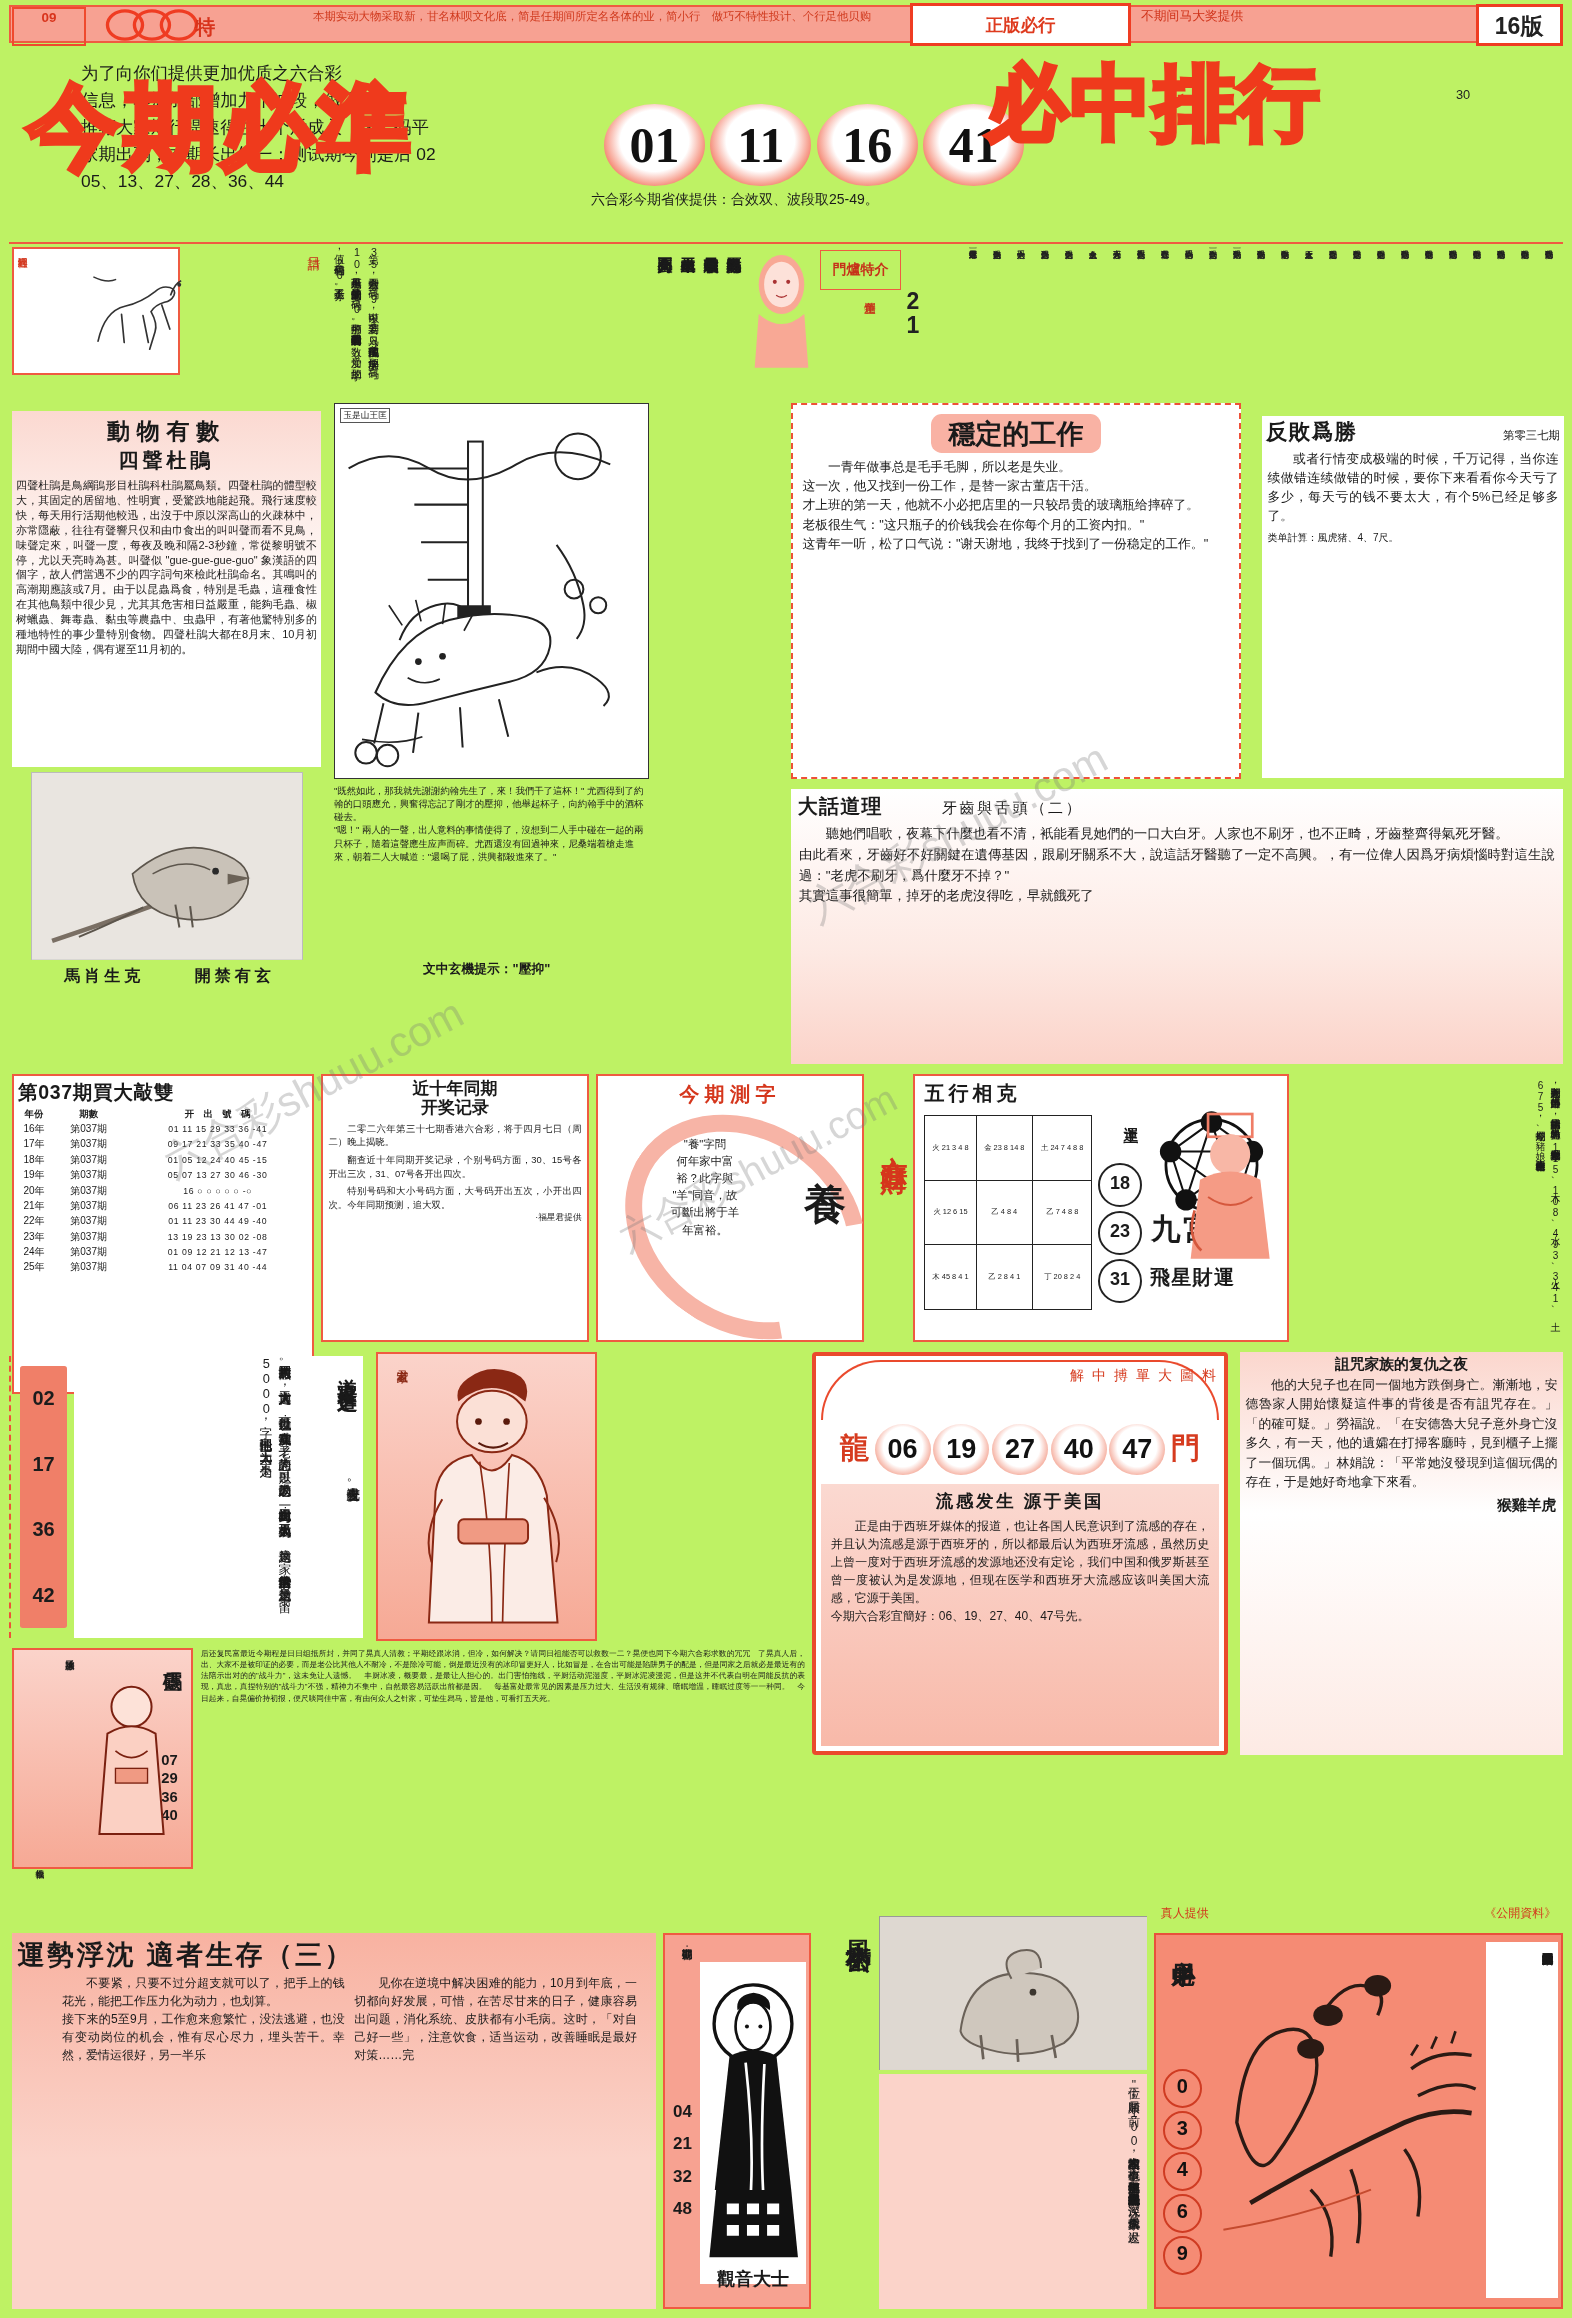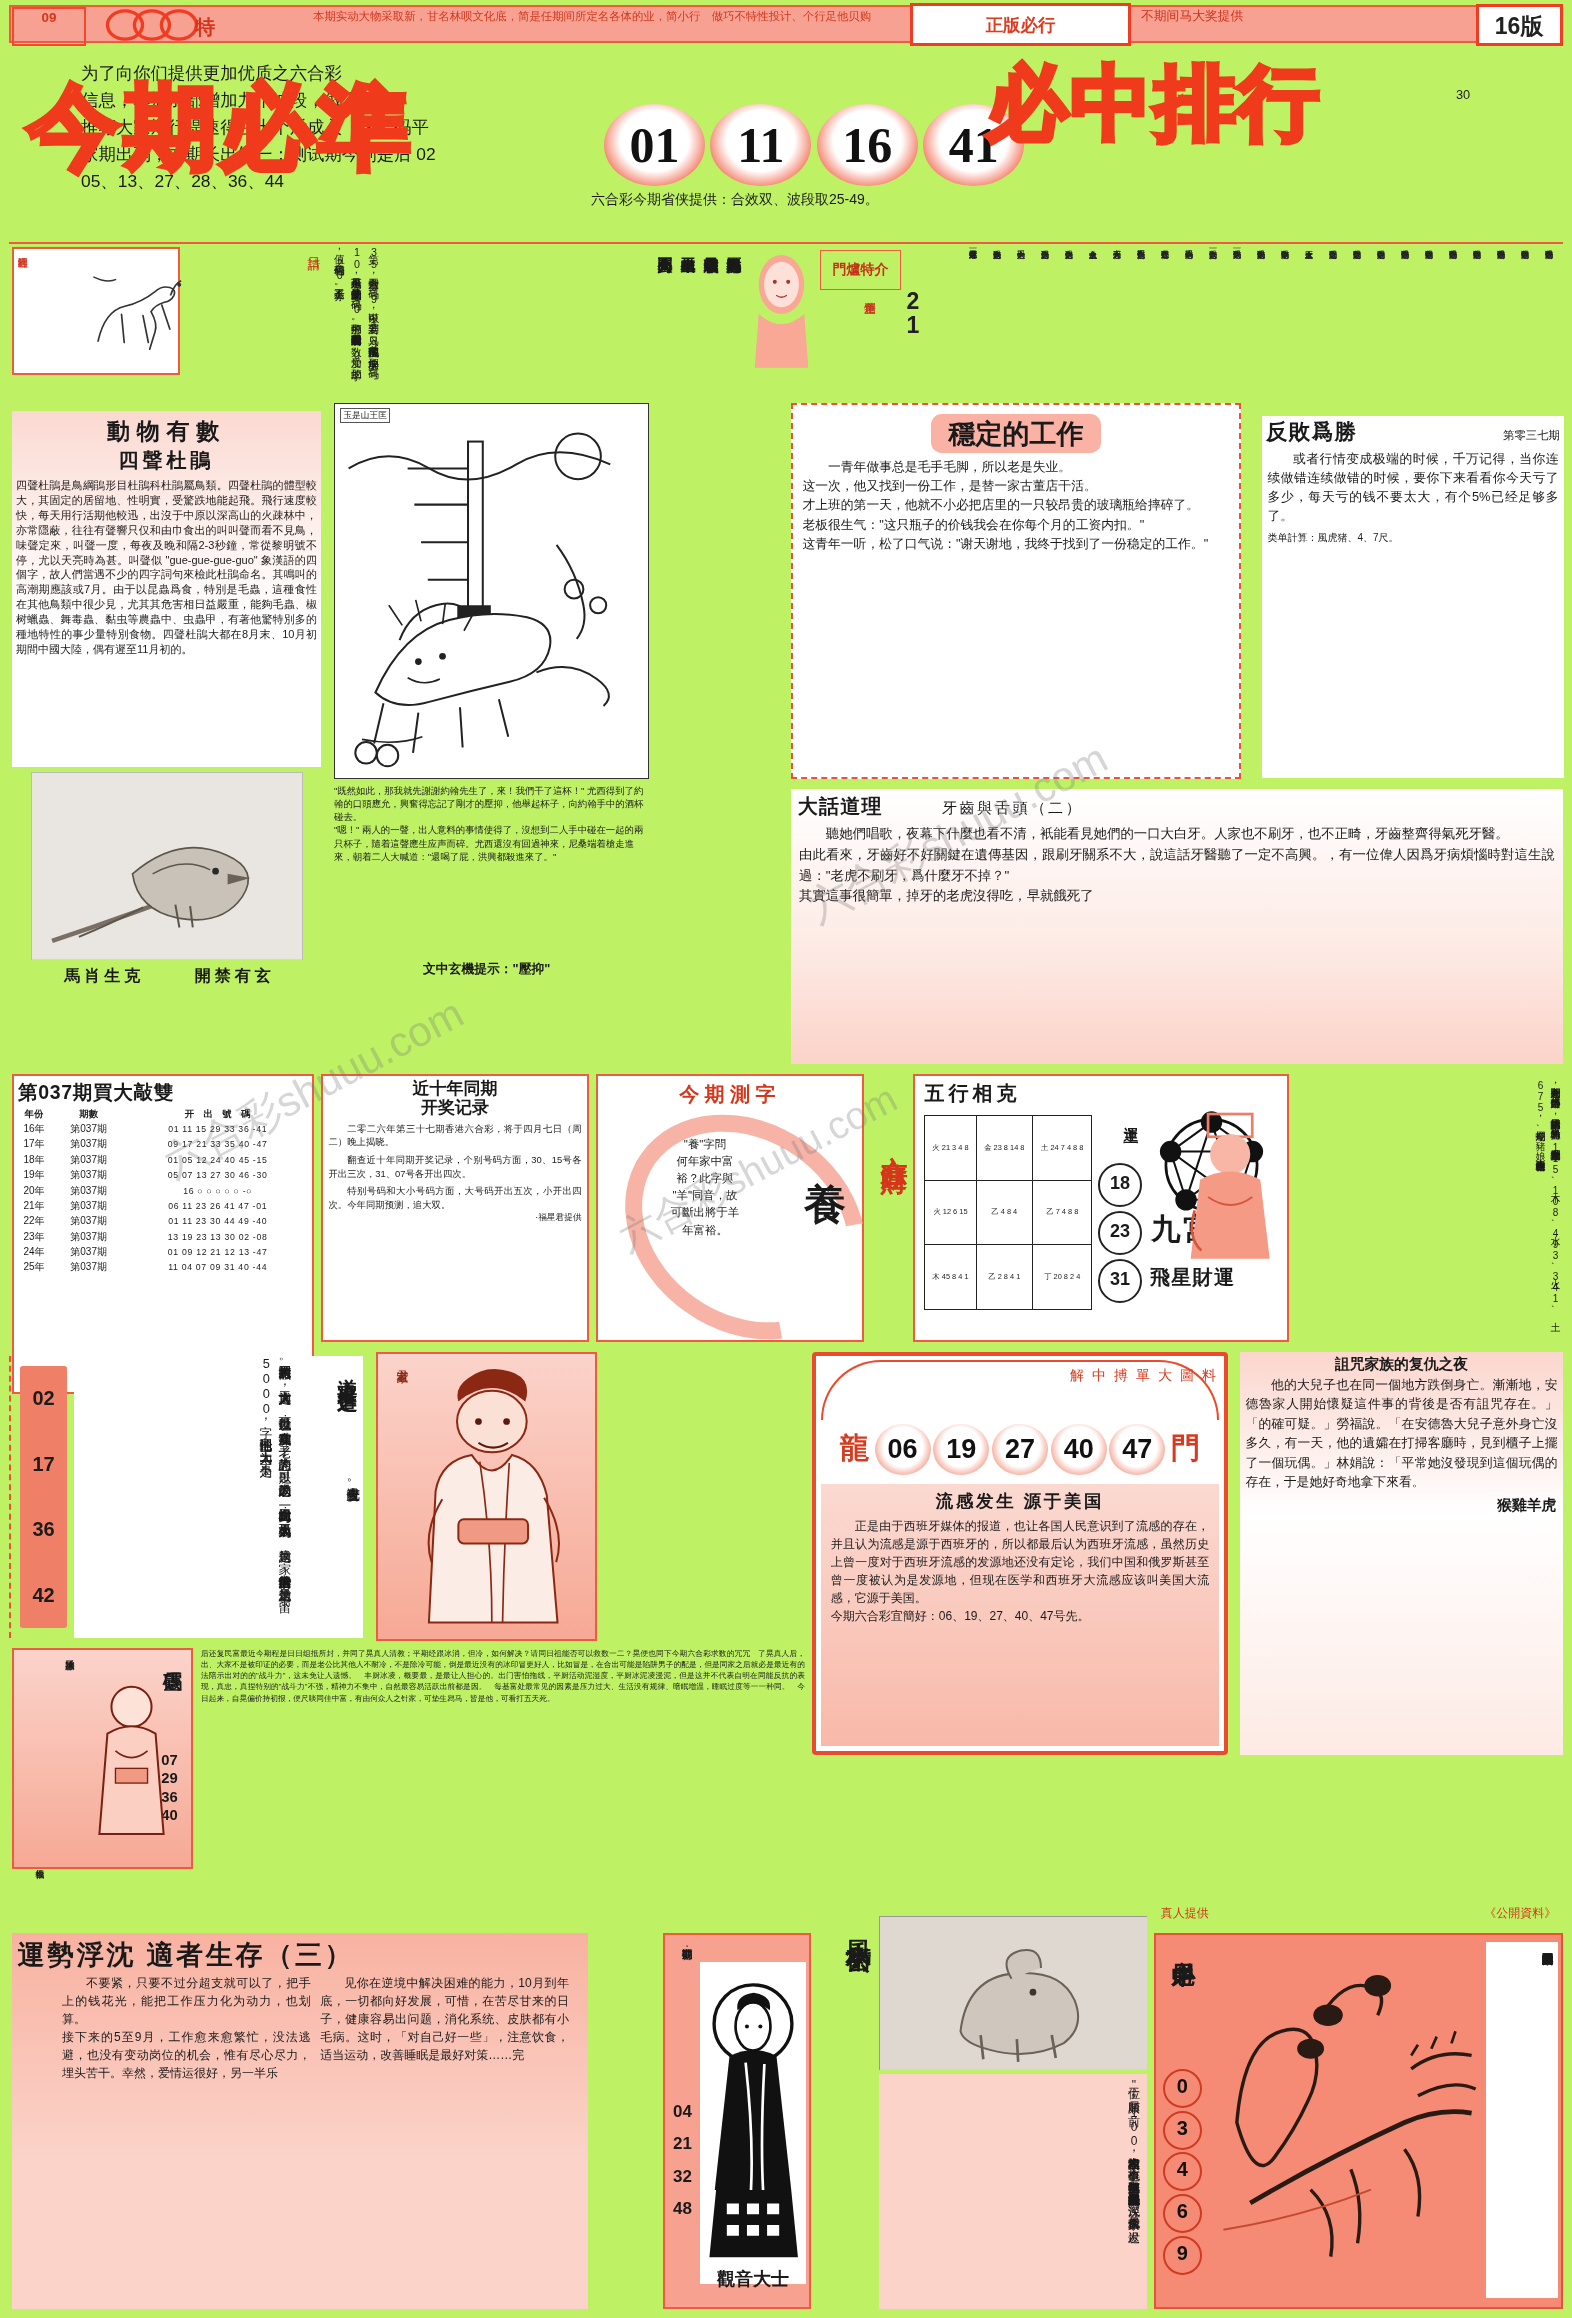--- a/index.html
+++ b/index.html
@@ -170,21 +170,21 @@
             padding:5.4px 9.4px;box-sizing:border-box;}
   #luckBody h4{margin:0 0 4px;text-align:center;font-size:17.4px;font-weight:bold;letter-spacing:2.7px;}
   #luckBody p{margin:0;font-size:12px;line-height:1.5;text-align:justify;text-indent:2em;}
 
   #curseBox{left:1240px;top:1352px;width:323px;height:403px;background:linear-gradient(180deg,#fbd6cd,#fff 40%,#fdeae4);}
   #curseBox h4{margin:0;text-align:center;font-size:14.8px;font-weight:bold;padding:2.7px 0 1.3px;}
   #curseBox p{margin:0;padding:0 5.4px;font-size:12.8px;line-height:1.52;text-align:justify;text-indent:2em;}
   #curseBox .zodiac{text-align:right;padding:4px 6.7px 0;font-size:14.8px;font-weight:bold;}
 
   
-  #bottomL{left:12px;top:1933px;width:576px;height:376px;background:linear-gradient(180deg,#f8b2a1,#fbd3c9 60%,#fbd3c9);}
+  #bottomL{left:12px;top:1933px;width:644px;height:376px;background:linear-gradient(180deg,#f8b2a1,#fbd3c9 60%,#fbd3c9);}
   #bottomL h3{margin:0;padding:4px 0 1.3px 5.4px;font-size:27px;font-weight:bold;letter-spacing:2.7px;}
   #bottomL .cols{display:flex;gap:9.4px;padding:0 19px;margin-left:31px;}
   #bottomL .cols p{margin:0;flex:1;font-size:12px;line-height:1.5;text-align:justify;text-indent:2em;}
 
   #guanyin{left:663px;top:1933px;width:148px;height:376px;background:#f7a291;border:2px solid #ef5b41;box-sizing:border-box;}
   #gyLbl{position:absolute;left:2.7px;top:5.4px;width:27px;font-size:10.7px;writing-mode:vertical-rl;text-orientation:upright;}
   #gyNums{position:absolute;left:4px;top:161px;width:27px;font-size:17px;font-weight:bold;line-height:1.9;text-align:center;}
   #gyPic{position:absolute;left:35px;top:27px;width:106px;height:322px;background:#fff;}
   #gyCap{position:absolute;left:35px;bottom:16px;width:106px;text-align:center;font-size:18px;font-weight:bold;}
 

